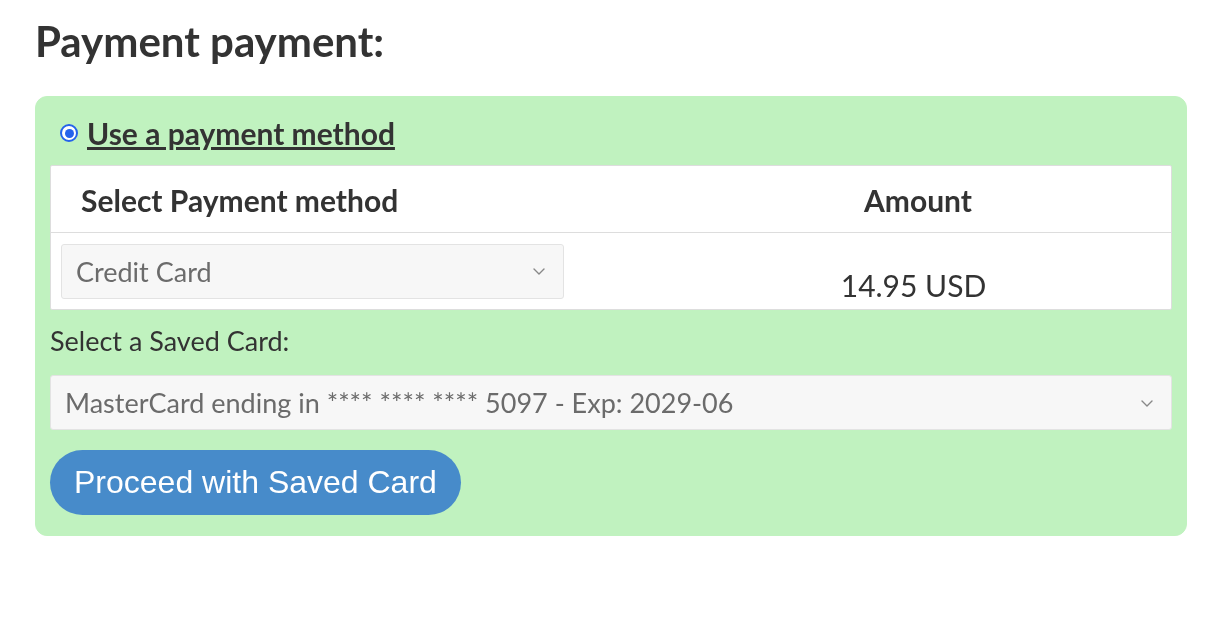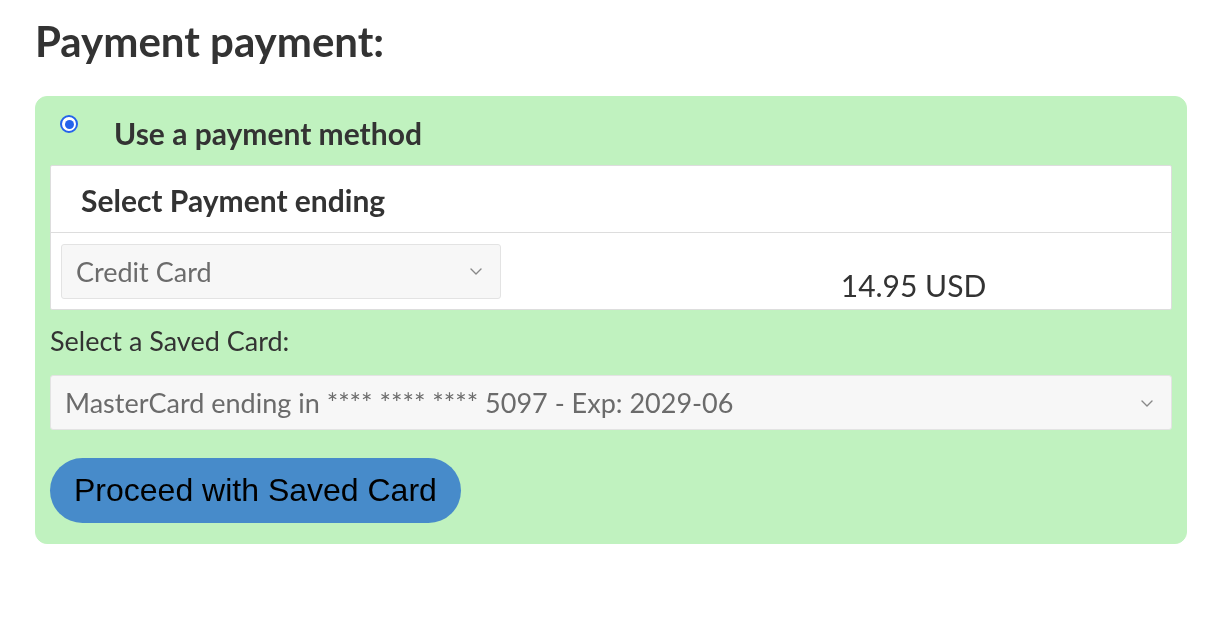--- a/index.html
+++ b/index.html
@@ -20,23 +20,25 @@
     margin-bottom: 30px;
   }
   .panel {
     background: #c0f2bf;
     border: 1px solid #c0f2bf;
     border-radius: 12px;
     padding: 18px 14px 20px 14px;
   }
   .radio-row {
     display: flex;
-    gap: 36px;
+    align-items: center;
+    gap: 9px;
     padding-left: 10px;
     margin-bottom: 14px;
+    text-decoration: underline;
   }
   .radio-outer {
     width: 18px;
     height: 18px;
     border-radius: 50%;
     border: 2px solid #2563eb;
     display: flex;
     align-items: center;
     justify-content: center;
     background: #fff;
@@ -87,61 +89,62 @@
     align-items: center;
     justify-content: space-between;
     background: #f7f7f7;
     border: 1px solid #e3e3e3;
     border-radius: 3px;
     padding: 10px 16px 10px 14px;
     cursor: pointer;
     color: #6b6b6b;
     font-size: 27px;
   }
-  .select.small { width: 440px; }
+  .select.small { width: 503px; }
   .select.full { width: 100%; }
   .chevron {
     flex: 0 0 auto;
   }
   .chevron svg { display: block; }
   .subtitle {
     font-size: 27px;
     color: #333;
     margin: 14px 0 18px 0;
   }
   .proceed-btn {
     display: inline-block;
     background: #478bca;
-    color: #000000;
+    color: #ffffff;
     font-size: 32px;
     padding: 14px 24px;
     border: none;
     border-radius: 999px;
     cursor: pointer;
-    margin-top: 28px;
+    margin-top: 20px;
   }
 </style>
 </head>
 <body>
 
 <div class="container">
   <h2 class="page-title">Payment payment:</h2>
 
   <div class="panel">
 
     <div class="radio-row">
       <span class="radio-outer">
         <span class="radio-inner"></span>
       </span>
       <span class="radio-label">Use a payment method</span>
     </div>
 
     <div class="table">
       <div class="theader">
-        <div class="col1">Select Payment ending</div>
+        <div class="col1">Select Payment method</div>
+        <div class="col2">Amount</div>
       </div>
       <div class="trow">
         <div class="col1">
           <div class="select small">
             <span>Credit Card</span>
             <span class="chevron">
               <svg width="16" height="16" viewBox="0 0 16 16">
                   <path d="M3 6 L8 11 L13 6" stroke="#888" stroke-width="1.4" fill="none" stroke-linecap="round" stroke-linejoin="round"></path>
                 </svg>
             </span>

